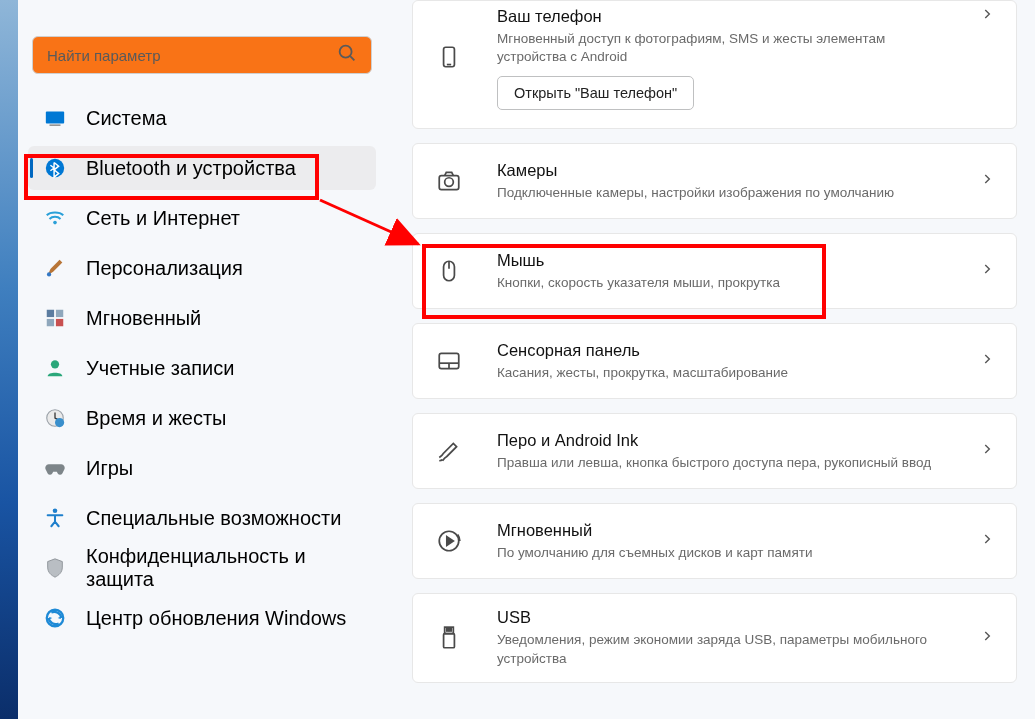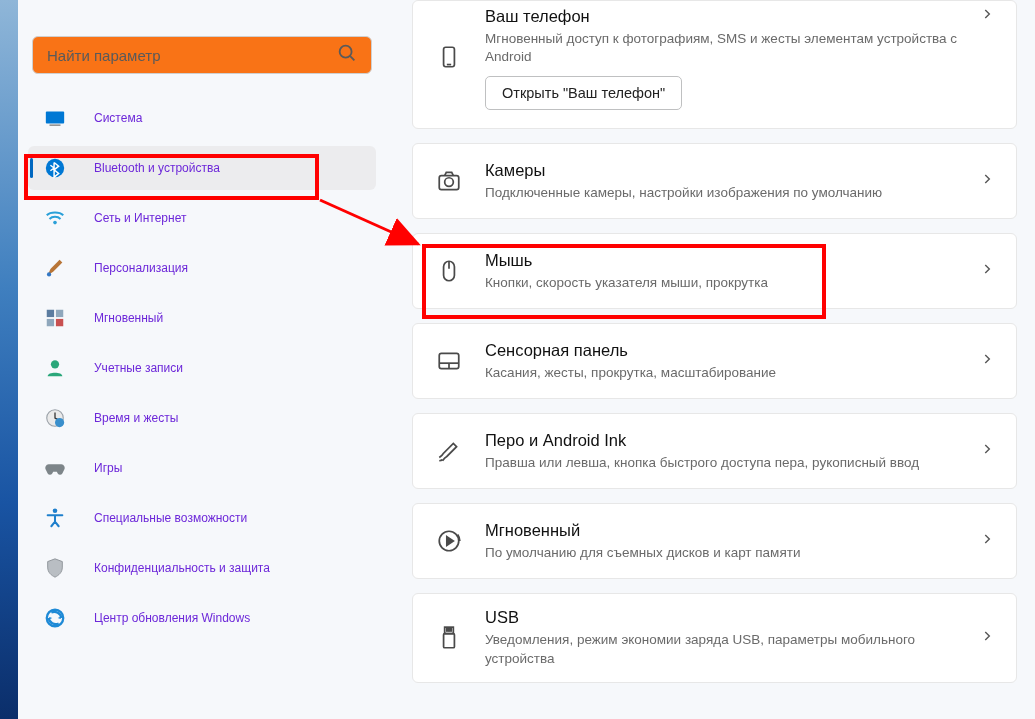--- a/index.html
+++ b/index.html
@@ -10,28 +10,28 @@
   .edge { width: 18px; background: linear-gradient(180deg,#8fb6d8 0%, #3f7fbf 40%, #1954a3 70%, #0b2e6a 100%); }
 
   
   .sidebar { width: 368px; background: #f6f8fb; padding-top: 18px; }
   .search-wrap { margin: 18px 14px 22px 14px; position: relative; }
   .search-input { width: 100%; height: 38px; padding: 6px 42px 6px 14px; font-size: 15px; border: 1px solid #cfcfcf; border-radius: 6px; background: #f97316; color: #333; outline: none; }
   .search-input::placeholder { color: #5a5a5a; }
   .search-icon-wrap { position: absolute; right: 14px; top: 50%; transform: translateY(-50%); color: #5a5a5a; }
 
   .nav-list { list-style: none; padding: 0 10px; }
-  .nav-item { display: flex; align-items: center; height: 44px; padding: 0 10px 0 16px; border-radius: 6px; margin-bottom: 6px; cursor: pointer; position: relative; font-size: 12px; color: #6d28d9; gap: 8px; }
+  .nav-item { display: flex; align-items: center; height: 44px; padding: 0 10px 0 16px; border-radius: 6px; margin-bottom: 6px; cursor: pointer; position: relative; font-size: 20px; color: #000000; }
   .nav-item.active { background: #ececee; }
   .nav-item.active::before { content: ""; position: absolute; left: 2px; top: 12px; bottom: 12px; width: 3px; background: #0067c0; border-radius: 2px; }
   .nav-icon { width: 22px; height: 22px; margin-right: 20px; display: flex; align-items: center; justify-content: center; flex-shrink: 0; }
 
   
   .main { flex: 1; padding: 0 18px 20px 26px; overflow: hidden; }
-  .card { background: #fff; border: 1px solid #e7e7e7; border-radius: 6px; display: flex; align-items: center; padding: 14px 22px; margin-bottom: 14px; gap: 22px; cursor: pointer; min-height: 76px; }
+  .card { background: #fff; border: 1px solid #e7e7e7; border-radius: 6px; display: flex; align-items: center; padding: 14px 22px; margin-bottom: 14px; gap: 34px; cursor: pointer; min-height: 76px; }
   .card-icon { width: 28px; height: 28px; color: #4a4a4a; display: flex; align-items: center; justify-content: center; flex-shrink: 0; }
   .card-body { flex: 1; min-width: 0; }
   .card-title { font-size: 16.5px; color: #111; margin-bottom: 4px; }
   .card-sub { font-size: 13.5px; color: #6a6a6a; line-height: 1.35; }
   .card-chevron { color: #575757; }
   .phone-btn { display: inline-block; border: 1px solid #bfc0c1; background: #fff; padding: 8px 16px; border-radius: 5px; font-size: 14.5px; margin-top: 10px; color: #222; cursor: pointer; }
   .card-first { align-items: flex-start; padding-top: 6px; padding-bottom: 18px; }
   .card-first .card-icon { margin-top: 36px; }
 
   

